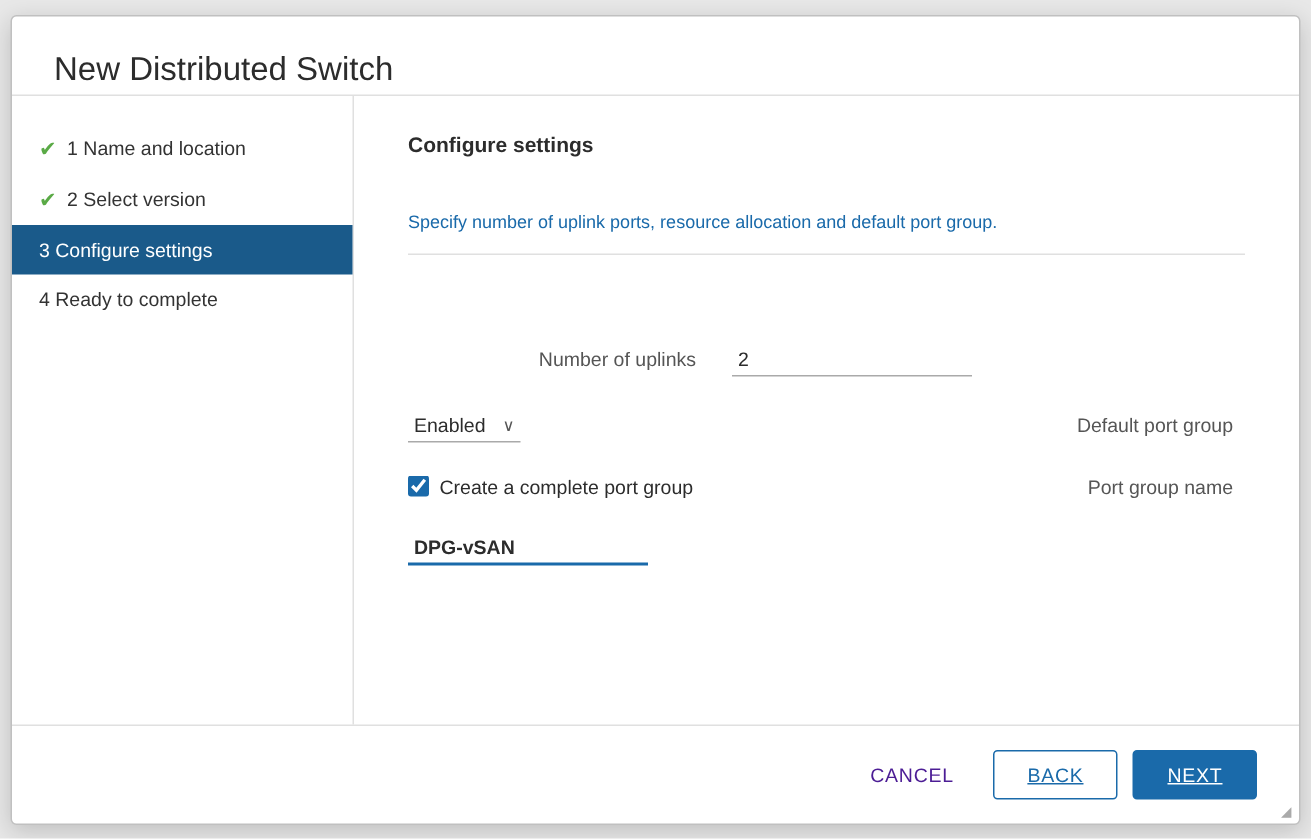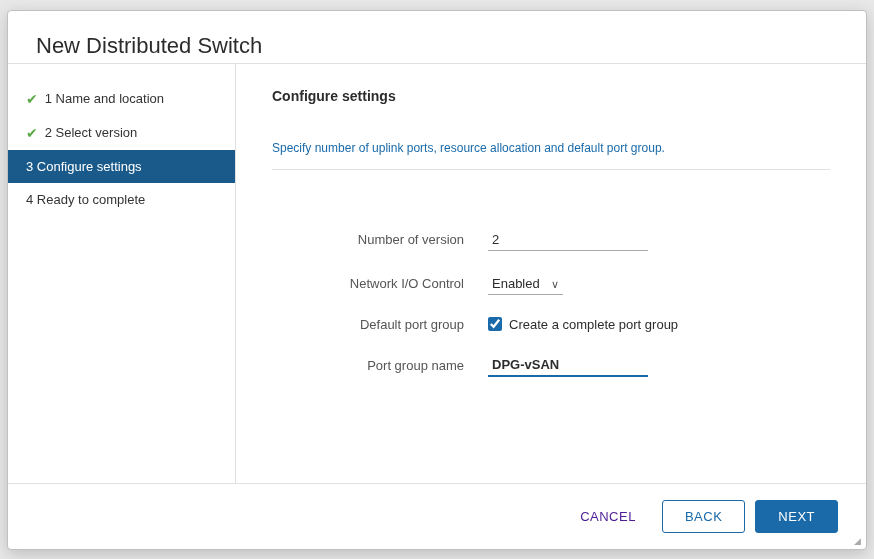--- a/index.html
+++ b/index.html
@@ -161,20 +161,21 @@
       gap: 10px;
     }
     .btn {
       padding: 8px 22px;
       border-radius: 3px;
       font-size: 13px;
       cursor: pointer;
       font-weight: 500;
       letter-spacing: 0.5px;
       border: none;
+      text-decoration: underline;
     }
     .btn-cancel {
       background: transparent;
       color: #4c1d95;
       border: none;
       font-size: 13px;
       font-weight: 500;
       letter-spacing: 0.5px;
       cursor: pointer;
       padding: 8px 16px;
@@ -224,26 +225,25 @@
       <div class="sidebar-item">
         <span class="item-label">4 Ready to complete</span>
       </div>
     </div>
 
     <div class="content-area">
       <div class="section-title">Configure settings</div>
       <div class="section-desc">Specify number of uplink ports, resource allocation and default port group.</div>
       <div class="form-table">
 
-        <div class="form-label">Number of version</div>
+        <div class="form-label">Number of uplinks</div>
         <div class="form-value">
           <input type="text" class="text-input" value="2" style="">
         </div>
 
-        <div class="form-label">Network I/O Control</div>
         <div class="form-value">
           <div class="select-wrapper">
             <select class="select-control">
               <option>Enabled</option>
               <option>Disabled</option>
             </select>
           </div>
         </div>
 
         <div class="form-label">Default port group</div>

